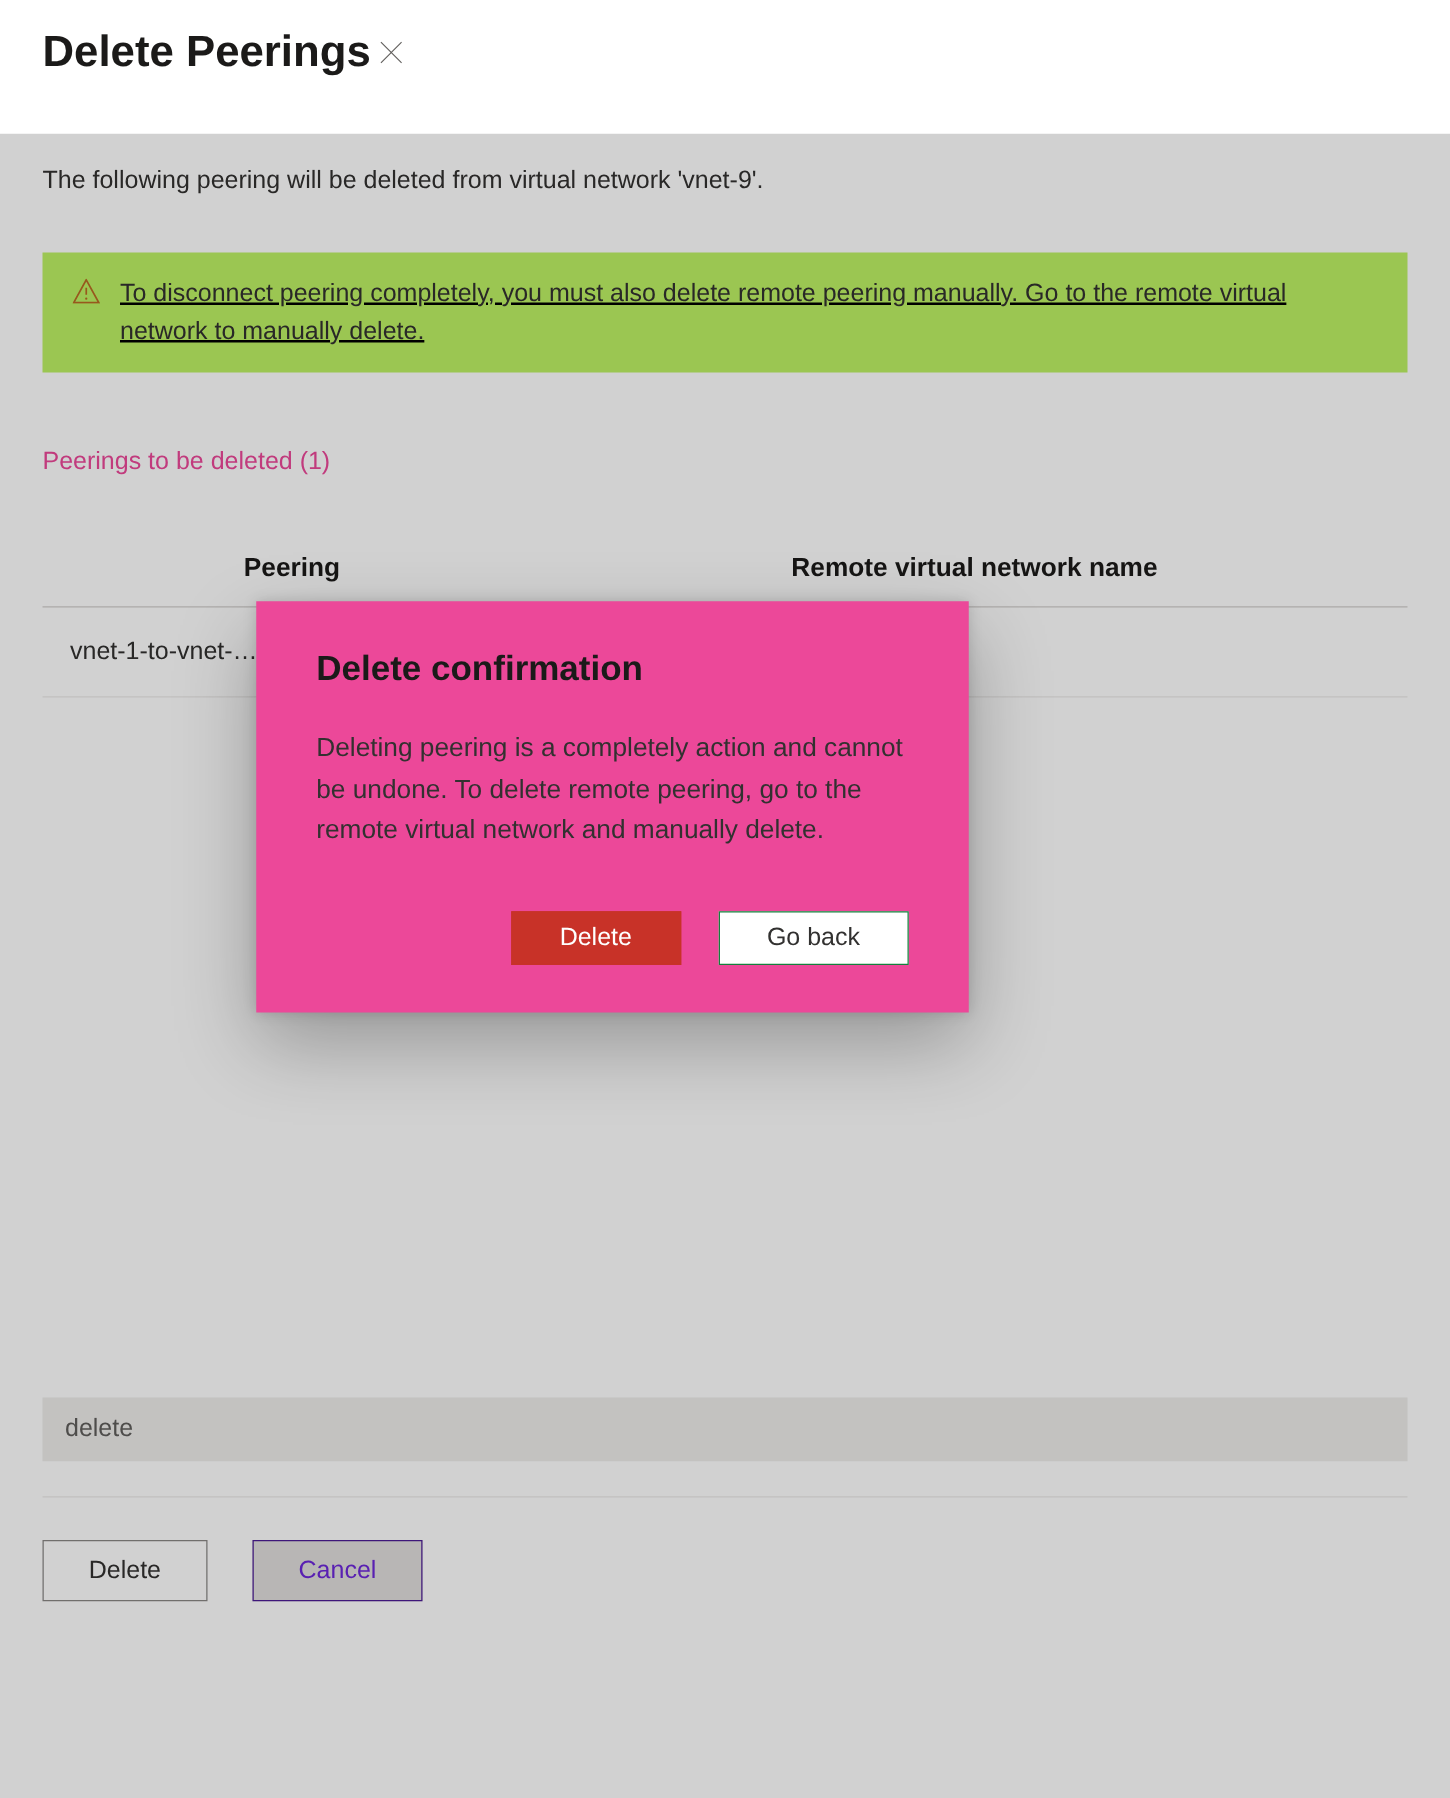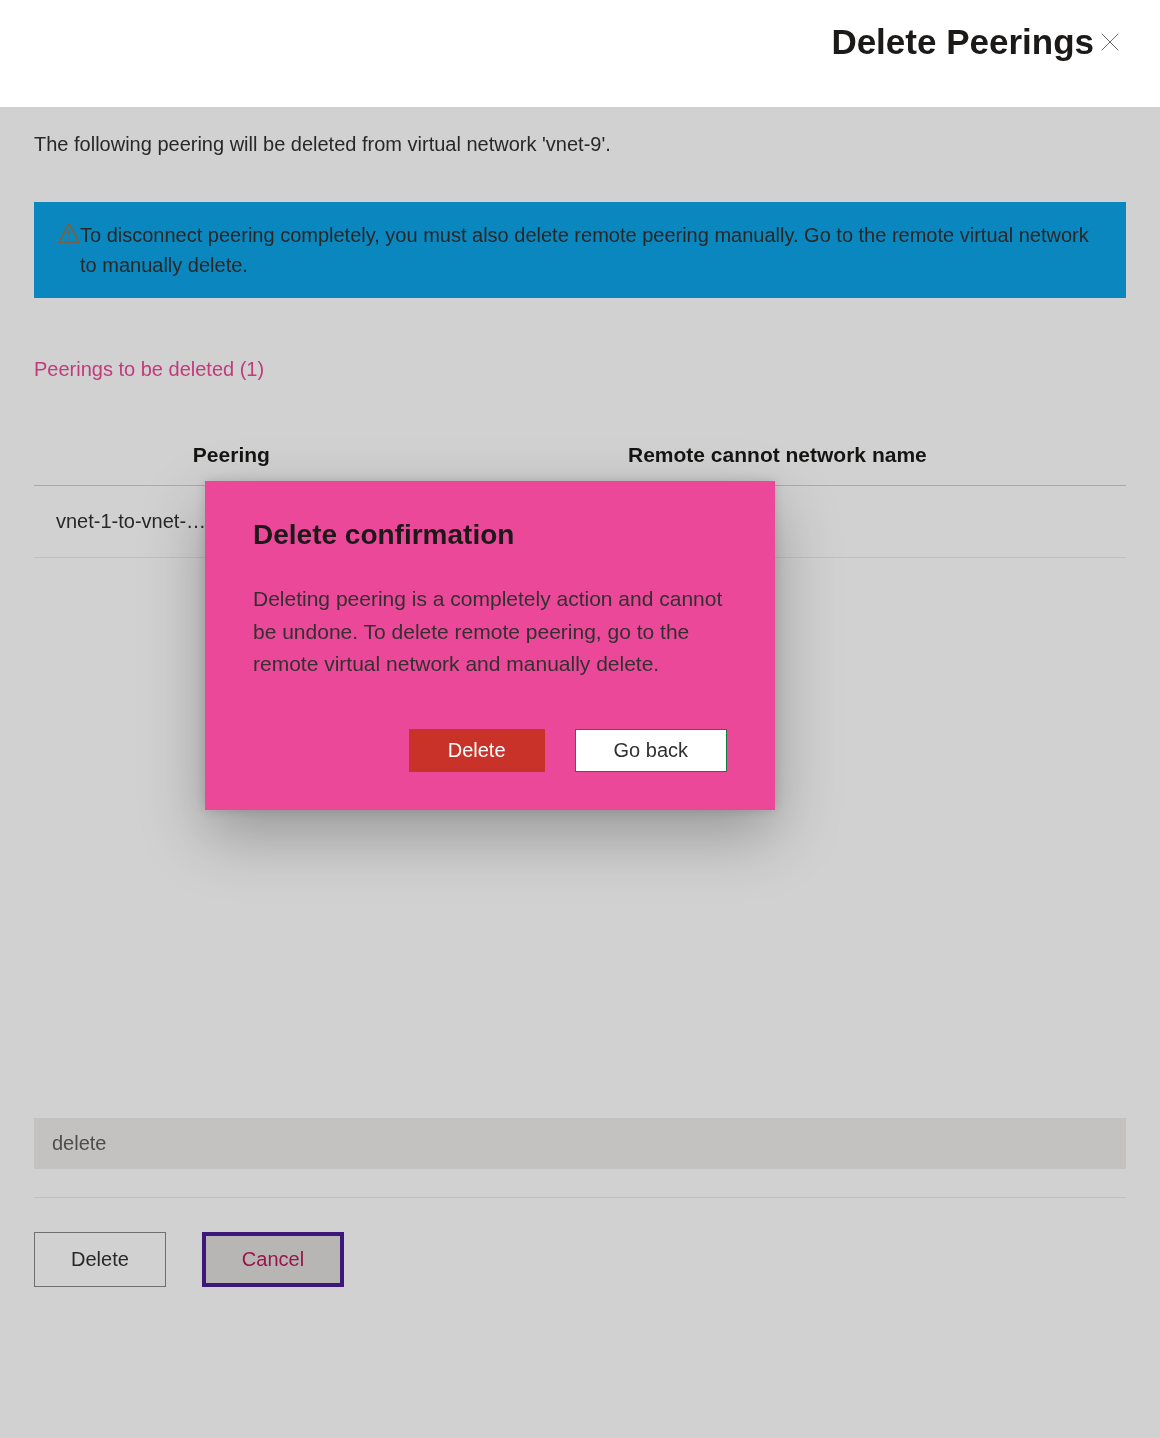--- a/index.html
+++ b/index.html
@@ -10,21 +10,21 @@
     body {
       font-family: 'Segoe UI', -apple-system, BlinkMacSystemFont, sans-serif;
       background: #ffffff;
       width: 1160px;
       height: 1438px;
       position: relative;
       overflow: hidden;
     }
     .panel-header {
       display: flex;
-      justify-content: flex-end;
+      justify-content: flex-start;
       align-items: center;
       padding: 22px 34px 28px 34px;
       background: #ffffff;
     }
     .panel-title {
       font-size: 35px;
       font-weight: 600;
       color: #1b1a19;
     }
     .close-btn {
@@ -47,23 +47,25 @@
     }
     .intro-text {
       font-size: 20px;
       color: #323130;
       margin-bottom: 44px;
       line-height: 1.4;
     }
     .warning-banner {
       display: flex;
       align-items: flex-start;
+      gap: 16px;
       padding: 18px 24px;
-      background: #0ea5e9;
+      background: #bef264;
       margin-bottom: 60px;
+      text-decoration: underline;
     }
     .warning-icon {
       flex-shrink: 0;
       margin-top: 3px;
     }
     .warning-icon svg {
       width: 22px;
       height: 20px;
     }
     .warning-text {
@@ -128,22 +130,22 @@
       font-size: 20px;
       padding: 12px 36px;
       border: 1px solid #8a8886;
       background: #ffffff;
       color: #323130;
       cursor: pointer;
       font-family: inherit;
     }
     .btn-muted {
       background: #e1dfdd;
-      border: 4px solid #4c1d95;
-      color: #be185d;
+      border: 1px solid #4c1d95;
+      color: #6d28d9;
       text-align: center;
     }
     .scrim {
       position: absolute;
       inset: 0;
       top: 107px;
       background: rgba(0, 0, 0, 0.18);
       z-index: 10;
     }
     .modal {
@@ -217,21 +219,21 @@
     </span>
     <span class="warning-text">To disconnect peering completely, you must also delete remote peering manually. Go to the remote virtual network to manually delete.</span>
   </div>
 
   <p class="section-label">Peerings to be deleted (1)</p>
 
   <table class="peering-table">
     <thead>
       <tr>
         <th>Peering</th>
-        <th>Remote cannot network name</th>
+        <th>Remote virtual network name</th>
       </tr>
     </thead>
     <tbody>
       <tr>
         <td>vnet-1-to-vnet-…</td>
         <td></td>
       </tr>
     </tbody>
   </table>
 

